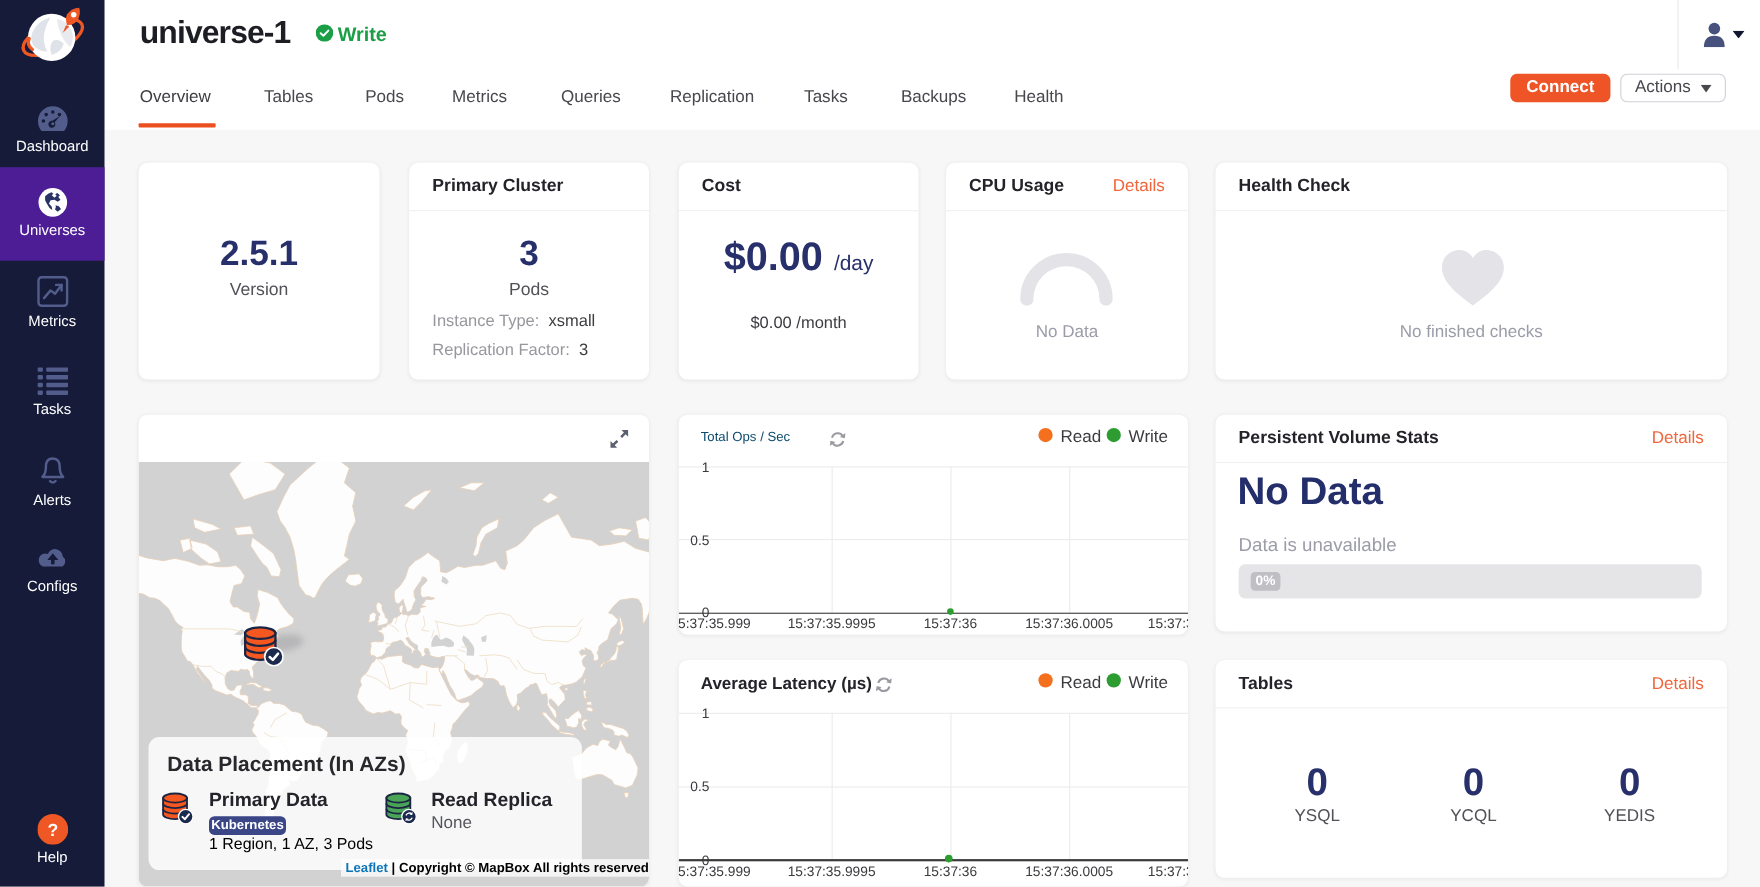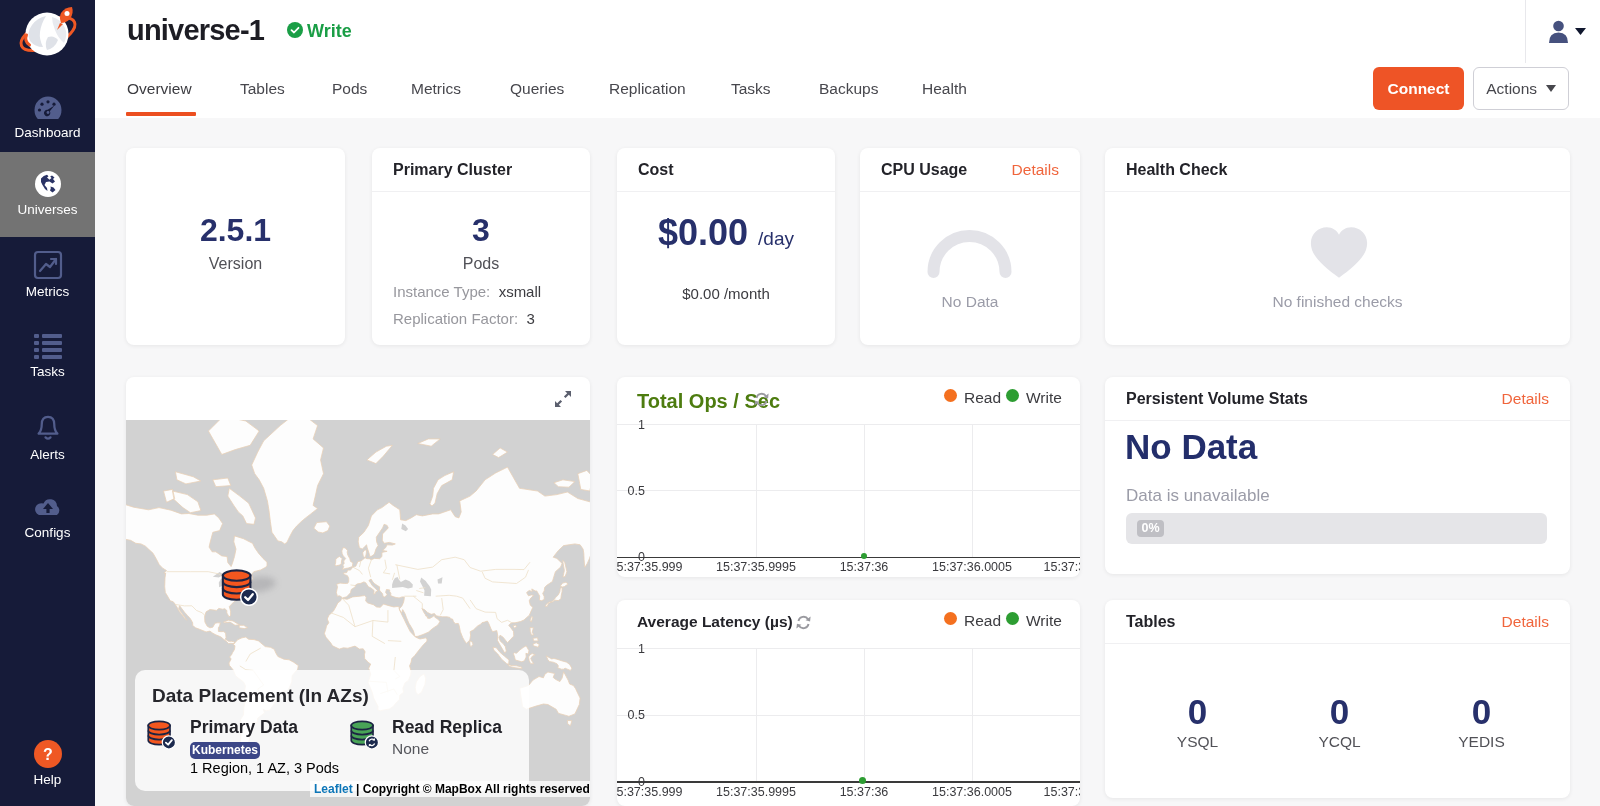--- a/index.html
+++ b/index.html
@@ -1,26 +1,26 @@
 <!DOCTYPE html>
 <html><head><meta charset="utf-8"><style>
 *{margin:0;padding:0;box-sizing:border-box}
 html,body{width:1600px;height:806px;overflow:hidden;background:#f7f7f8;font-family:"Liberation Sans",sans-serif;}
 .abs{position:absolute}
 .side{position:absolute;left:0;top:0;width:95px;height:806px;background:#161b39;z-index:5}
 .nav{position:absolute;width:95px;text-align:center;color:#fff;font-size:13.5px}
 .nav svg{display:block;margin:0 auto 4px}
-.nav.active{background:#737373}
+.nav.active{background:#4c1d95}
 .hdr{position:absolute;left:95px;top:0;width:1505px;height:118px;background:#fff}
 .h1{position:absolute;left:32px;top:14px;font-size:29px;font-weight:bold;color:#1d1d24;letter-spacing:-0.8px}
 .ready{position:absolute;left:192px;top:21px;color:#1a9e46;font-weight:bold;font-size:18px}
 .tab{position:absolute;top:80px;font-size:15.5px;color:#47474d}
 .uline{position:absolute;left:31px;top:112px;width:70px;height:4px;background:#ec4f20;border-radius:1px}
 .vdiv{position:absolute;left:1430px;top:0;width:1px;height:63px;background:#e8e8ec}
-.btn{position:absolute;top:67px;height:43px;border-radius:6px;font-size:15.5px;display:flex;align-items:center;justify-content:center}
+.btn{position:absolute;top:67px;height:26px;border-radius:6px;font-size:15.5px;display:flex;align-items:center;justify-content:center}
 .connect{left:1278px;width:91px;background:#ee5426;color:#fff;font-weight:bold}
 .actions{left:1378px;width:96px;background:#fff;border:1px solid #cfcfd6;color:#47474d}
 .card{position:absolute;background:#fff;border-radius:8px;box-shadow:0 1px 4px rgba(0,0,0,0.07)}
 .chd{position:relative;height:44px;border-bottom:1px solid #f0f0f2;font-size:16px;font-weight:bold;color:#232329;line-height:44px;padding-left:21px}
 .det{position:absolute;right:21px;top:0;font-size:15.5px;font-weight:normal;color:#f0653c}
 .bignum{position:absolute;width:100%;text-align:center;font-size:32px;font-weight:bold;color:#27306b}
 .sub{position:absolute;width:100%;text-align:center;font-size:16px;color:#515157}
 .kv{position:absolute;font-size:15px;color:#97979d}
 .kv b{color:#3c3c41;font-weight:normal}
 .gray{color:#9b9ca8}
@@ -217,21 +217,21 @@
           <path d="M26.2 36.2 L26.6 32.6 L30 33.2Z" fill="#fff"></path>
         </svg>
       <div class="abs" style="left:257px;top:47px;font-size:17.5px;font-weight:bold;color:#232329">Read Replica</div>
       <div class="abs" style="left:257px;top:70px;font-size:15.5px;color:#55565c">None</div>
     </div>
     <div class="abs" style="left:184px;top:361px;width:280px;height:16px;background:rgba(255,255,255,0.75);font-size:12px;line-height:16px;white-space:nowrap;padding-left:4px"><span style="color:#0d76b8;font-weight:bold">Leaflet</span><b> | Copyright © MapBox All rights reserved</b></div>
   </div>
 </div>
 
 <div class="card" style="left:617px;top:377px;width:463px;height:200px;overflow:hidden">
-  <div class="abs" style="left:20px;top:13px;font-size:20px;font-weight:bold;color:#4d7c0f">Total Ops / Sec</div>
+  <div class="abs" style="left:20px;top:13px;font-size:12px;font-weight:normal;color:#0c4a6e">Total Ops / Sec</div>
   <svg class="abs" style="left:137px;top:15px" width="15" height="15" viewBox="0 0 16 16" fill="none" stroke="#9a9aa0" stroke-width="2">
       <path d="M2.6 6.4 A5.7 5.7 0 0 1 12.9 4.5"></path>
       <path d="M13.4 9.6 A5.7 5.7 0 0 1 3.1 11.5"></path>
       <path d="M15.6 1.7 L15 6.8 L10.2 5.6Z" fill="#9a9aa0" stroke="none"></path>
       <path d="M0.4 14.3 L1 9.2 L5.8 10.4Z" fill="#9a9aa0" stroke="none"></path>
     </svg>
   <div class="leg" style="left:327px"><span class="dot" style="background:#f4701f"></span>Read</div>
   <div class="leg" style="left:389px"><span class="dot" style="background:#2d9d32"></span>Write</div>
   <div class="gl" style="left:139px;top:47px;width:1px;height:133px"></div>
   <div class="gl" style="left:247px;top:47px;width:1px;height:133px"></div>

